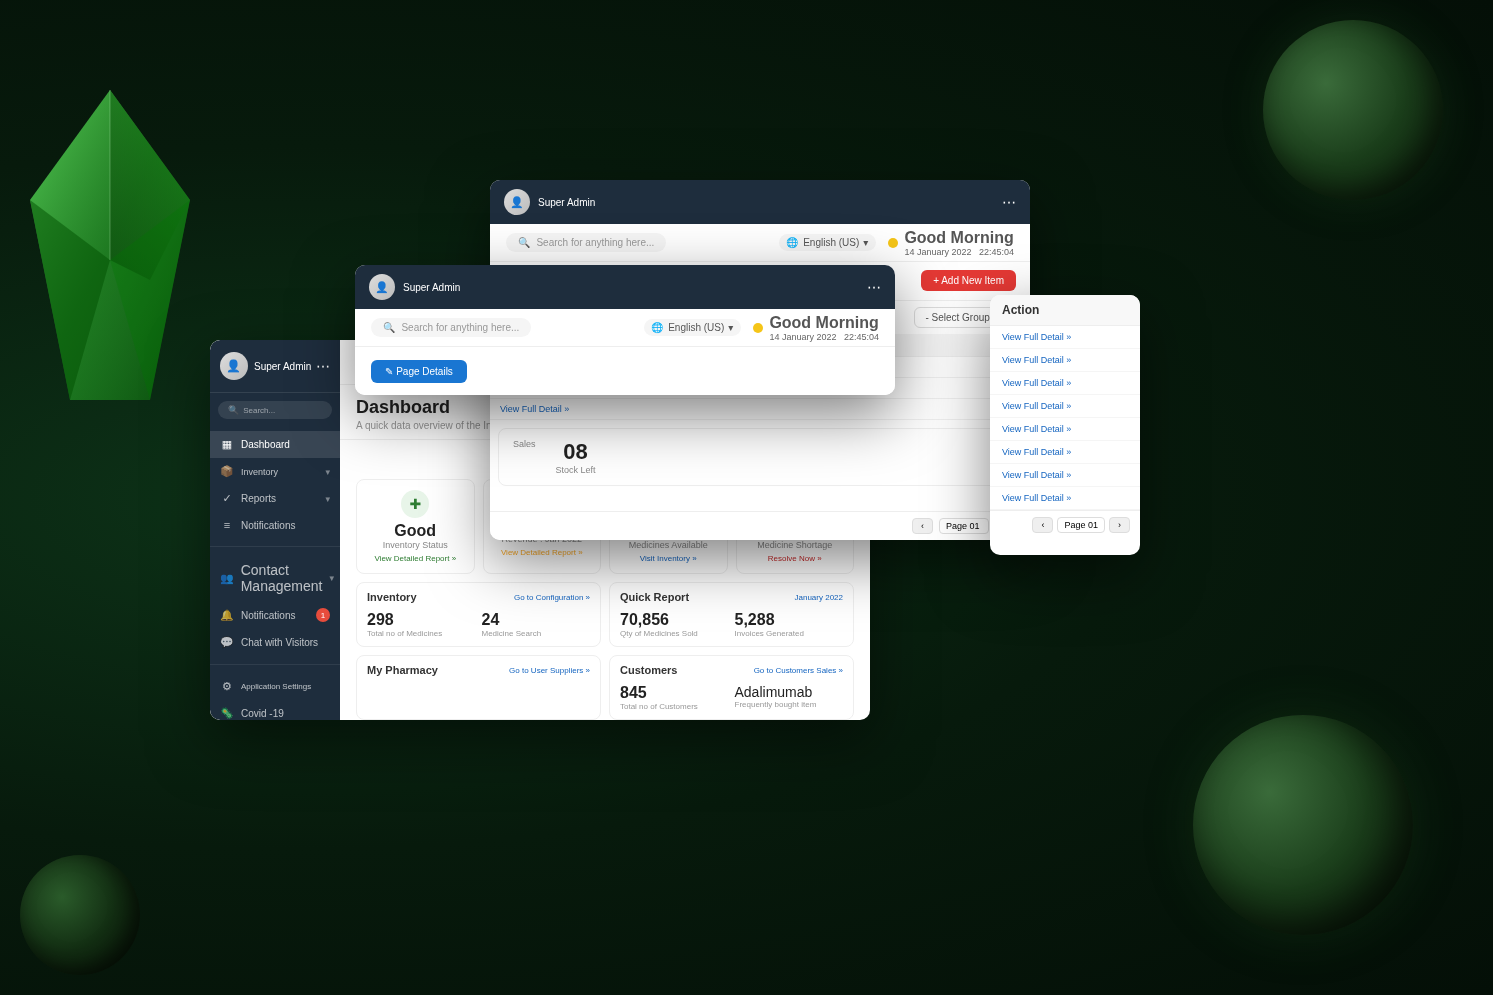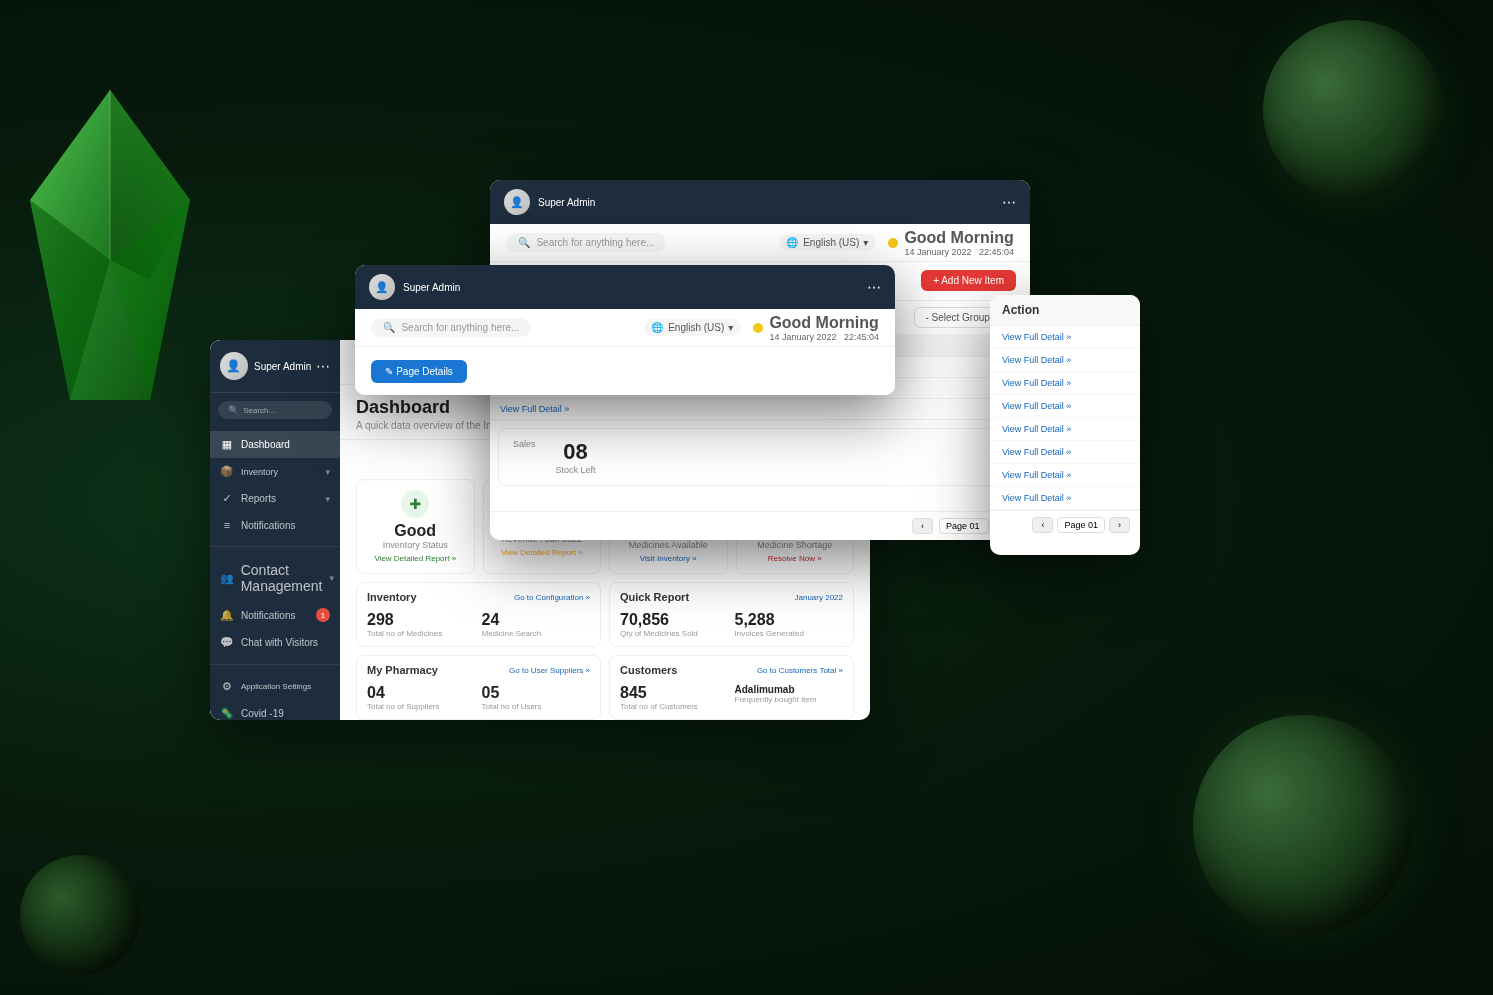--- a/index.html
+++ b/index.html
@@ -610,43 +610,33 @@
               <div class="info-val">5,288</div>
               <div class="info-val-label">Invoices Generated</div>
             </div>
           </div>
         </div>
         <div class="info-card">
           <div class="info-card-header">
             <span class="info-card-title">My Pharmacy</span>
             <span class="info-card-link">Go to User Suppliers »</span>
           </div>
-          <div class="info-card-values">
-            <div>
-              <div class="info-val">04</div>
-              <div class="info-val-label">Total no of Suppliers</div>
-            </div>
-            <div>
-              <div class="info-val">05</div>
-              <div class="info-val-label">Total no of Users</div>
-            </div>
-          </div>
         </div>
         <div class="info-card">
           <div class="info-card-header">
             <span class="info-card-title">Customers</span>
-            <span class="info-card-link">Go to Customers Total »</span>
+            <span class="info-card-link">Go to Customers Sales »</span>
           </div>
           <div class="info-card-values">
             <div>
               <div class="info-val">845</div>
               <div class="info-val-label">Total no of Customers</div>
             </div>
             <div>
-              <div class="info-val" style="font-size:10px;font-weight:700;">Adalimumab</div>
+              <div class="info-val" style="font-size:14px;font-weight:400;">Adalimumab</div>
               <div class="info-val-label">Frequently bought item</div>
             </div>
           </div>
         </div>
       </div>
     </div>
   </div>
 
   <div class="window" style="left:490px;top:180px;width:540px;height:360px;z-index:5;display:flex;flex-direction:column;">
 

